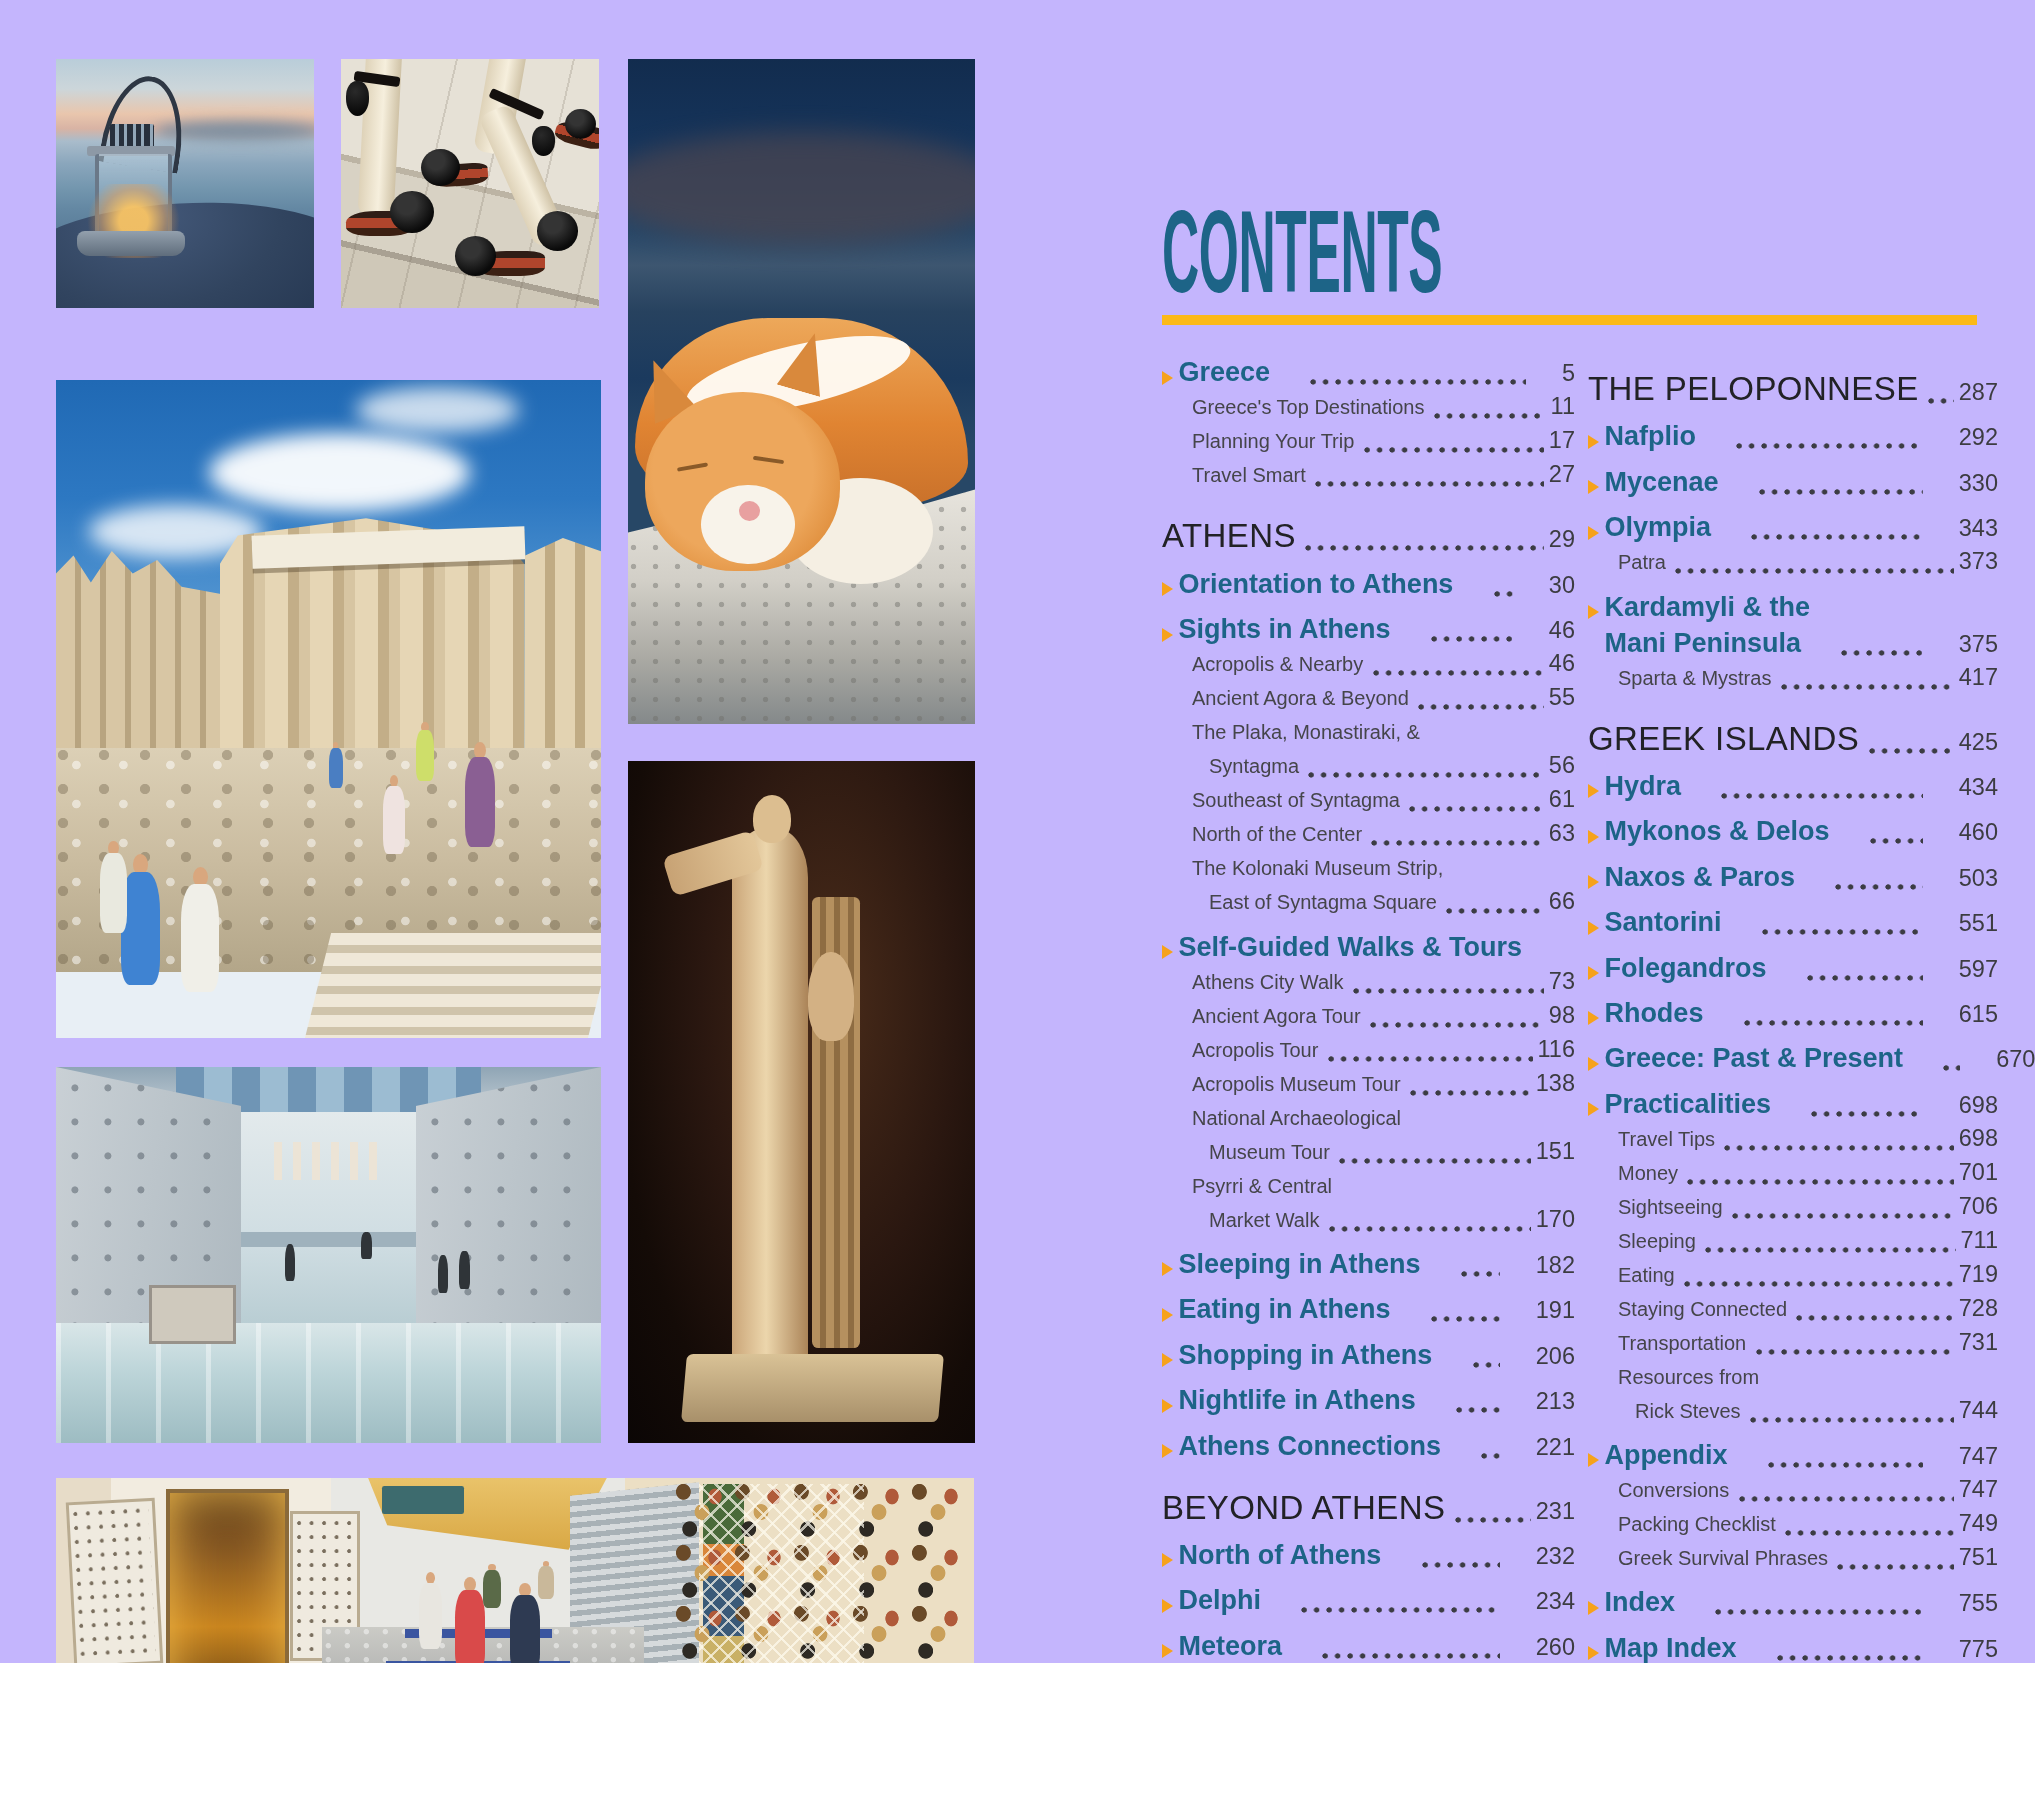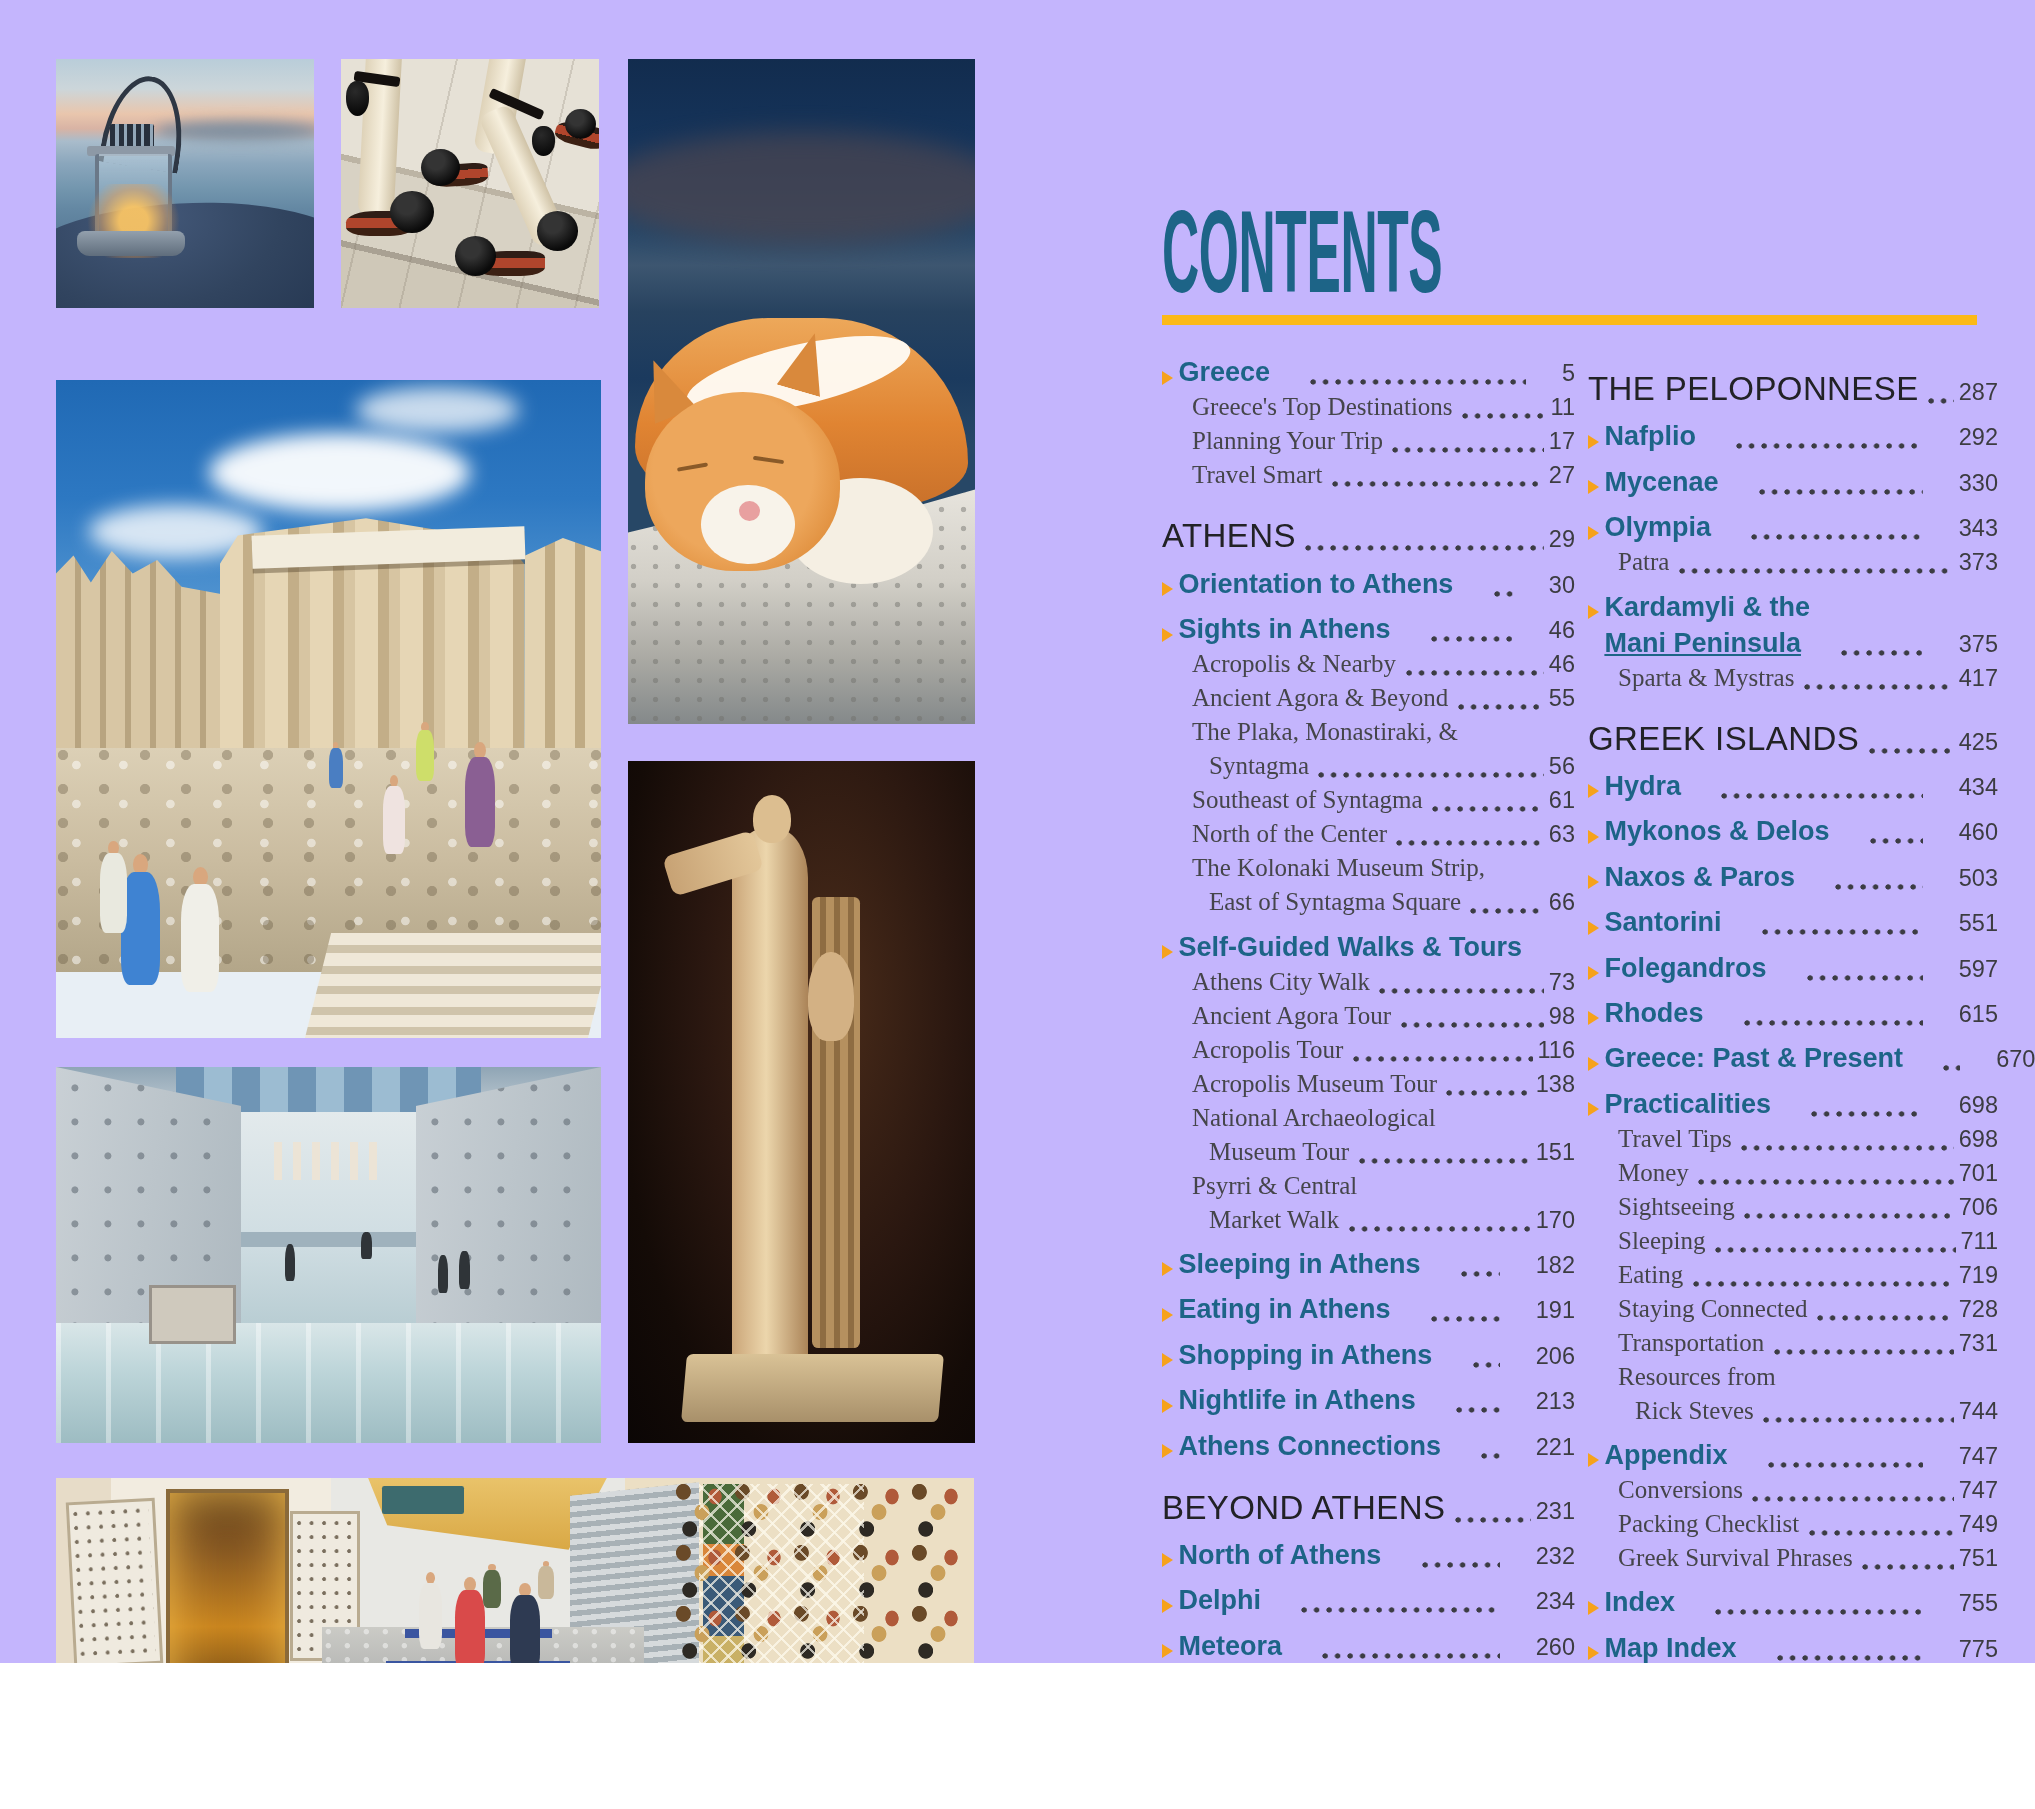--- a/index.html
+++ b/index.html
@@ -211,24 +211,24 @@
   #rule{position:absolute;left:1162px;top:315px;width:815px;height:10.2px;background:var(--yellow,#fcb917);}
 
   .toc-col{position:absolute;top:345px;}
   #col-left{left:1162px;width:413px;}
   #col-right{left:1588px;width:410px;}
 
   .row{display:flex;align-items:baseline;position:relative;}
   .row .label{white-space:nowrap;}
   .chapter{margin-top:9.4px;gap:31px;}
   .chapter .label{font-weight:700;color:var(--teal,#1d6487);font-size:27px;line-height:36px;padding-left:16.4px;}
-  .sub .label{font-size:25px;line-height:34px;color:#45454a;padding-left:30px;font-family:Liberation Serif, serif;}
+  .sub .label{font-size:20px;line-height:34px;color:#45454a;padding-left:30px;}
   .sub.cont .label{padding-left:47px;}
   .chapter.cont{margin-top:0;}
-  .chapter.cont .label{padding-left:16.4px;text-decoration:underline;}
+  .chapter.cont .label{padding-left:16.4px;}
   .section{margin-top:23px;}
   .section .label{font-size:33px;line-height:41px;color:#222226;letter-spacing:0.4px;padding-left:0;}
   .arrow{position:absolute;left:0;top:16.4px;width:0;height:0;
     border-top:7.8px solid transparent;border-bottom:7.8px solid transparent;
     border-left:11.7px solid var(--arrow,#f6a21c);}
   .page{font-size:23.5px;color:#3c3c41;}
   .leader{flex:1;min-width:17px;height:6.3px;margin:0 4.7px 4.7px 9.4px;align-self:flex-end;
     background-image:radial-gradient(circle at 3.1px 3.1px,#3c3c44 2.4px,rgba(0,0,0,0) 3.1px);
     background-size:12.5px 6.3px;background-repeat:repeat-x;}
 </style>

